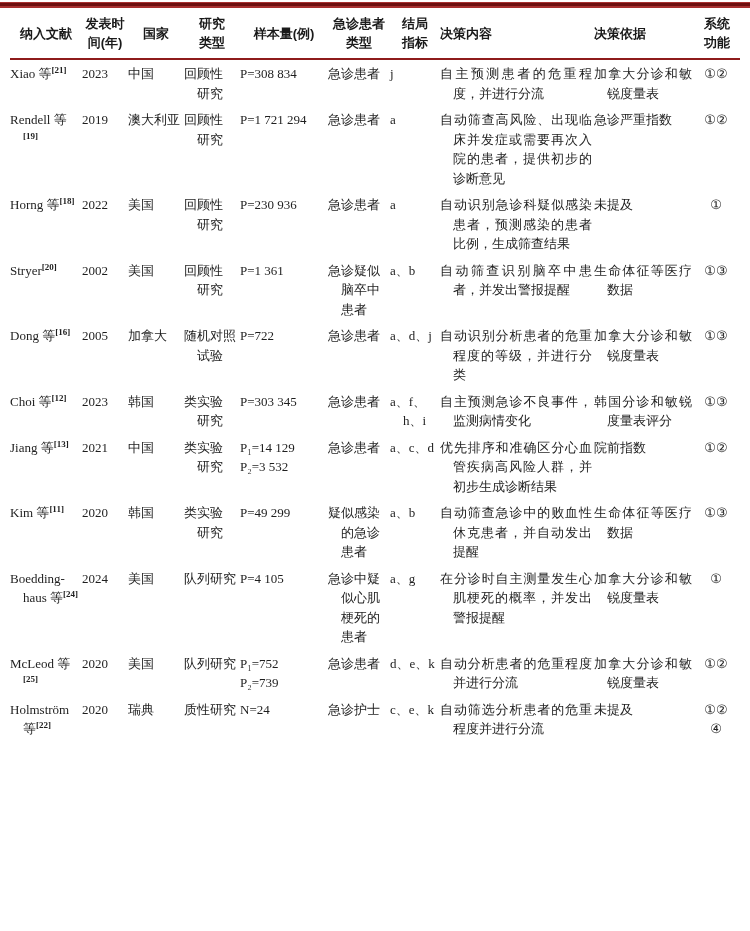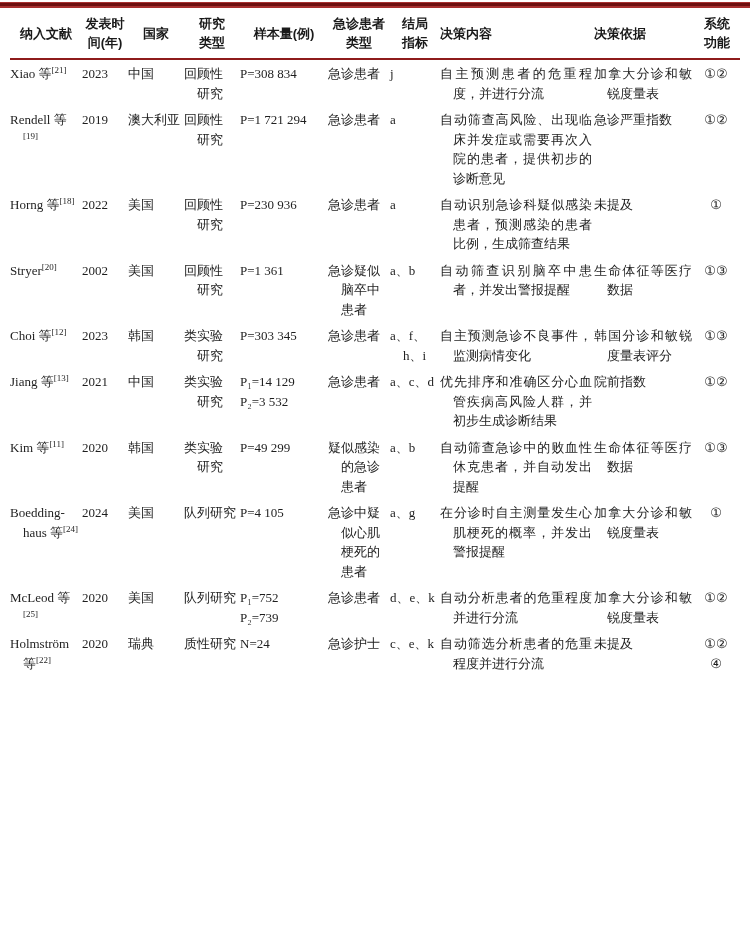--- a/index.html
+++ b/index.html
@@ -18,21 +18,21 @@
     font-family:"Liberation Sans","DejaVu Sans",sans-serif;
     font-weight:bold;font-size:13px;line-height:19px;
     text-align:center;vertical-align:middle;padding:6px 0;color:#1a1a1a;
   }
   td{vertical-align:top;padding:4px 2px 3px 0;}
   .hang{padding-left:13px;text-indent:-13px;}
   .c-year{}
   .c-func{text-align:center;}
   .c-content,.c-basis{text-align:justify;margin-left:9px;}
   .c-sample{white-space:nowrap;margin-top:32px;}
-  sup{font-size:9px;line-height:0;vertical-align:super;}
+  sup{font-size:9px;line-height:0;vertical-align:super;font-weight:bold;}
   .col-study{width:72px}.col-year{width:46px}.col-country{width:56px}
   .col-type{width:56px}.col-sample{width:88px}.col-patient{width:62px}
   .col-outcome{width:50px}.col-content{width:154px}.col-basis{width:100px}
   .col-func{width:46px}
 </style>
 </head>
 <body>
 
 <div class="page">
   <div class="rule-thick"></div>
@@ -106,20 +106,32 @@
           <td class="c-country">美国</td>
           <td class="c-type hang">回顾性<br>研究</td>
           <td class="c-sample">P=1 361</td>
           <td class="c-patient hang">急诊疑似脑卒中患者</td>
           <td class="c-outcome hang">a、b</td>
           <td class="c-content hang">自动筛查识别脑卒中患者，并发出警报提醒</td>
           <td class="c-basis hang">生命体征等医疗数据</td>
           <td class="c-func">①③</td>
         </tr>
         <tr>
+          <td class="c-study hang"><span>Dong 等</span><sup>[16]</sup></td>
+          <td class="c-year">2005</td>
+          <td class="c-country">加拿大</td>
+          <td class="c-type hang">随机对照<br>试验</td>
+          <td class="c-sample">P=722</td>
+          <td class="c-patient hang">急诊患者</td>
+          <td class="c-outcome hang">a、d、j</td>
+          <td class="c-content hang">自动识别分析患者的危重程度的等级，并进行分类</td>
+          <td class="c-basis hang">加拿大分诊和敏锐度量表</td>
+          <td class="c-func">①③</td>
+        </tr>
+        <tr>
           <td class="c-study hang"><span>Choi 等</span><sup>[12]</sup></td>
           <td class="c-year">2023</td>
           <td class="c-country">韩国</td>
           <td class="c-type hang">类实验<br>研究</td>
           <td class="c-sample">P=303 345</td>
           <td class="c-patient hang">急诊患者</td>
           <td class="c-outcome hang">a、f、h、i</td>
           <td class="c-content hang">自主预测急诊不良事件，监测病情变化</td>
           <td class="c-basis hang">韩国分诊和敏锐度量表评分</td>
           <td class="c-func">①③</td>

